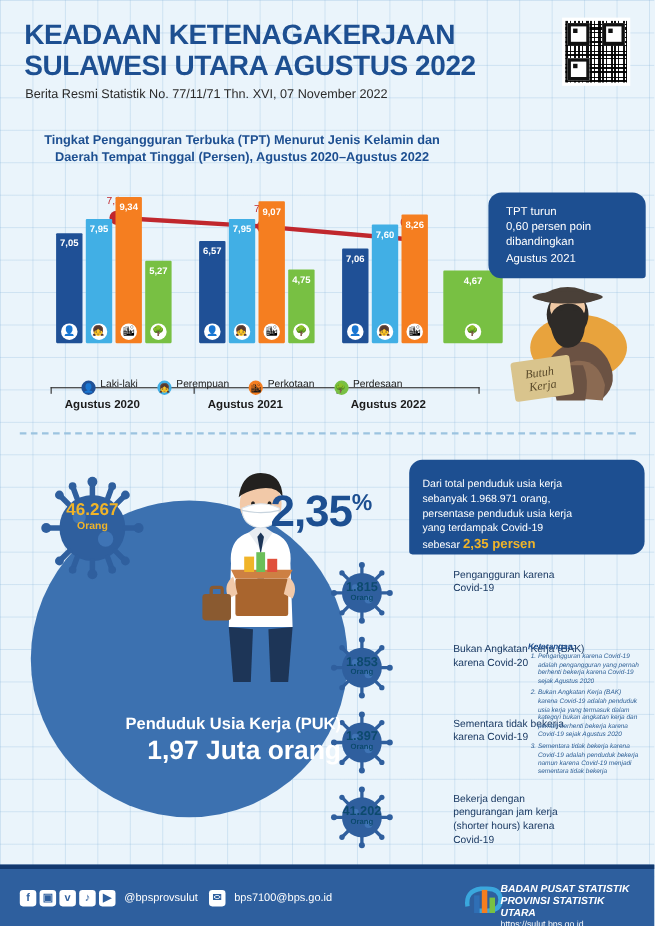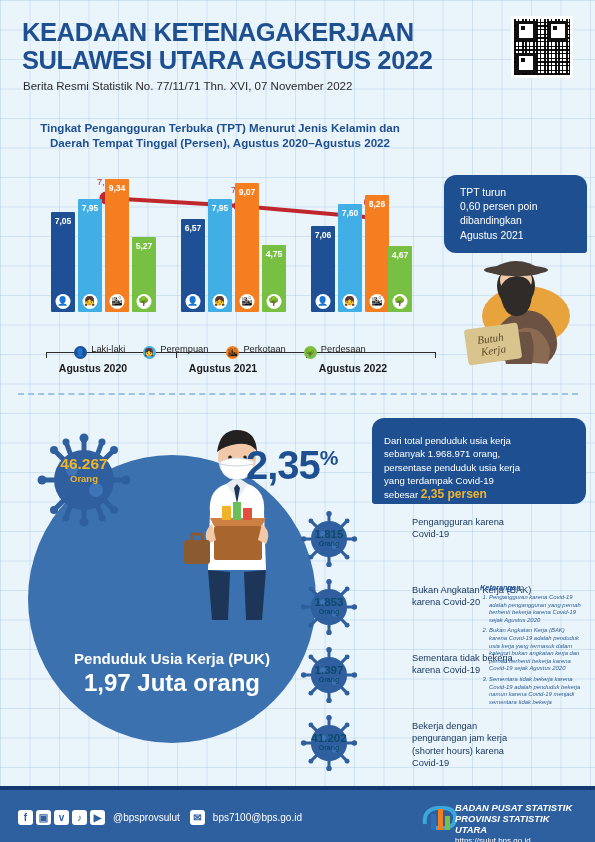--- a/index.html
+++ b/index.html
@@ -64,21 +64,21 @@
     border-radius:12px 12px 3px 12px;color:#fff;}
   #tptbox .txt{padding:11px 0 0 16px;font-size:10.4px;line-height:14.2px;}
   #worker{left:444px;top:240px;width:150px;height:128px;}
 
   
   #divider{left:18px;top:393px;width:560px;height:0;border-top:2px dashed #9cc3e0;}
 
   
   #bigcircle{left:28px;top:455px;width:288px;height:288px;border-radius:50%;
     background:#3c71b0;}
-  #puk{position:absolute;left:34px;top:650px;width:276px;text-align:center;color:#fff;}
+  #puk{position:absolute;left:34px;top:650px;width:276px;text-align:right;color:#fff;}
   #puk .l1{font-size:15px;font-weight:bold;}
   #puk .l2{font-size:24px;font-weight:bold;margin-top:2px;}
   #virusbig{left:36px;top:432px;width:96px;height:96px;}
   #vb-num{position:absolute;left:36px;top:455px;width:96px;text-align:center;color:#f0b429;}
   #vb-num .n{font-size:15.5px;font-weight:bold;}
   #vb-num .u{font-size:9.5px;font-weight:bold;}
   #person{left:170px;top:420px;width:130px;height:210px;}
   #pct{left:246px;top:443px;color:#1d4f91;font-weight:bold;font-size:40px;letter-spacing:-1px;}
   #pct sup{font-size:21px;vertical-align:super;}
 
@@ -204,21 +204,21 @@
           <div class="ic" style="background: rgb(255, 255, 255);">👤</div>
         </div>
         <div class="bar" style="left: 43px; height: 107.92px; background: rgb(65, 175, 229);">
           <div class="v">7,60</div>
           <div class="ic" style="background: rgb(255, 255, 255);">👧</div>
         </div>
         <div class="bar" style="left: 70px; height: 117.292px; background: rgb(245, 126, 32);">
           <div class="v">8,26</div>
           <div class="ic" style="background: rgb(255, 255, 255);">🏙</div>
         </div>
-        <div class="bar" style="left: 93px; height: 66.314px; background: rgb(120, 192, 67);">
+        <div class="bar" style="left: 108px; height: 66.314px; background: rgb(120, 192, 67); padding-left: 30px;">
           <div class="v">4,67</div>
           <div class="ic" style="background: rgb(255, 255, 255);">🌳</div>
         </div>
       </div>
     </div>
   <div id="legend"><span class="lg"><span class="dot" style="background: rgb(31, 80, 150);">👤</span><span>Laki-laki</span></span><span class="lg"><span class="dot" style="background: rgb(65, 175, 229);">👧</span><span>Perempuan</span></span><span class="lg"><span class="dot" style="background: rgb(245, 126, 32);">🏙</span><span>Perkotaan</span></span><span class="lg"><span class="dot" style="background: rgb(120, 192, 67);">🌳</span><span>Perdesaan</span></span></div>
 <div class="xlab" style="left: 18px; top: 246px;">Agustus 2020</div>
     <div class="xlab" style="left: 148px; top: 246px;">Agustus 2021</div>
     <div class="xlab" style="left: 278px; top: 246px;">Agustus 2022</div>
   </div>

